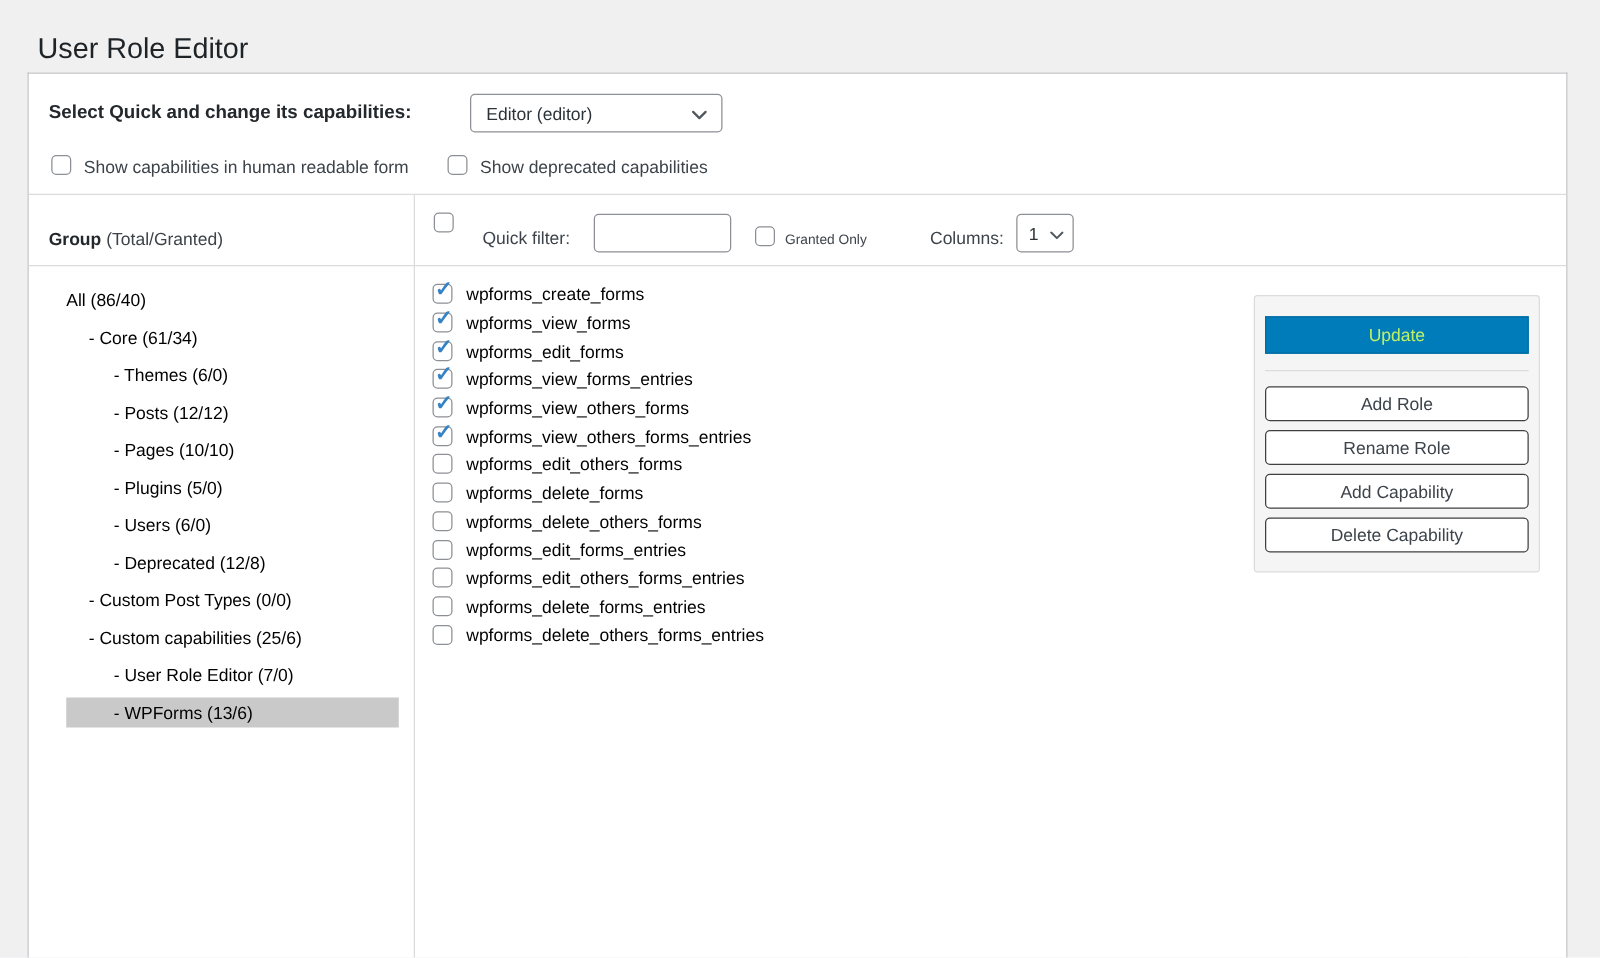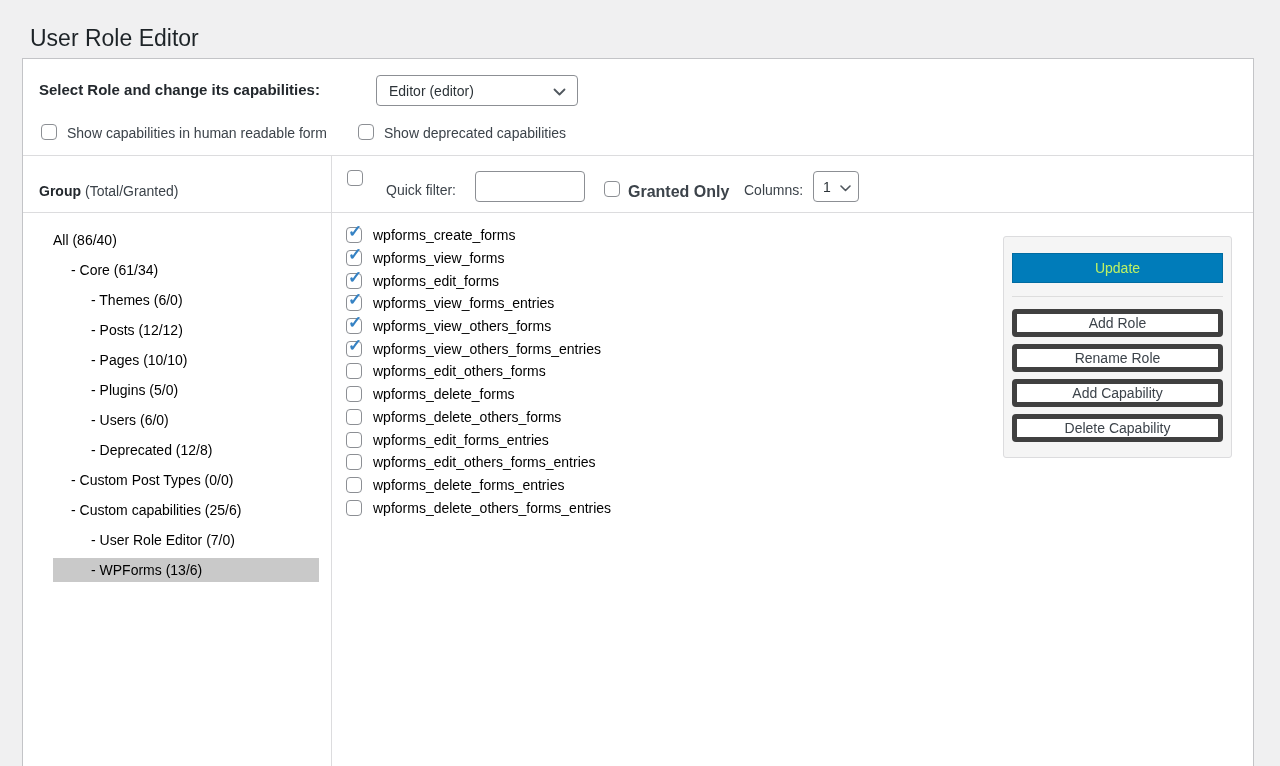--- a/index.html
+++ b/index.html
@@ -57,21 +57,21 @@
   .group-header { position: absolute; left: 16px; top: 124px; font-size: 14px; color: #3c434a; }
   .group-header b { color: #23282d; font-weight: 700; }
   .group-header .suffix { margin-left: 4px; text-align: right; }
 
   .quick-filter-label { position: absolute; left: 363px; top: 123px; font-size: 14px; }
   .quick-filter-input {
     position: absolute; left: 452px; top: 112px; width: 110px; height: 31px;
     border: 1px solid #8c8f94; border-radius: 4px; padding: 0 8px; font-size: 14px;
     font-family: "Liberation Sans", sans-serif; color: #2c3338; background: #fff;
   }
-  .granted-label { position: absolute; left: 605px; top: 125px; font-size: 16px; font-weight: bold; }
+  .granted-label { position: absolute; left: 605px; top: 125px; font-size: 11px; }
   .columns-label { position: absolute; left: 721px; top: 123px; font-size: 14px; }
   .columns-select { left: 790px; top: 112px; width: 46px; height: 31px; padding: 0 7px 0 9px; }
 
   
   .tree { position: absolute; left: 30px; top: 169px; width: 266px; }
   .tree-row {
     height: 24px; margin-bottom: 6px; display: flex; align-items: center;
     font-size: 14px; color: #000000; cursor: pointer; white-space: nowrap;
   }
   .tree-row.indent-1 { padding-left: 18px; }
@@ -90,34 +90,34 @@
     background: #f5f5f5; border: 1px solid #dcdcde; border-radius: 3px;
   }
   .update-button {
     display: block; width: calc(100% - 16px); height: 30px; margin: 16px 8px 0;
     background: #007cba; color: #bef264; border: 1px solid #006ba1; border-radius: 0;
     font-size: 14px; font-family: "Liberation Sans", sans-serif; cursor: pointer;
   }
   .side-separator { height: 1px; background: #ddd; margin: 13px 8px 12px; }
   .secondary-button {
     display: block; width: calc(100% - 16px); height: 28px; margin: 0 8px 7px;
-    background: #fff; color: #3c434a; border: 5px solid #404040; border-radius: 4px;
+    background: #fff; color: #3c434a; border: 1px solid #404040; border-radius: 4px;
     font-size: 14px; font-family: "Liberation Sans", sans-serif; cursor: pointer;
   }
 </style>
 </head>
 <body>
 
 <div class="stage">
 
   <h1 class="page-title">User Role Editor</h1>
 
   <div class="panel">
 
-    <span class="role-label">Select Role and change its capabilities:</span>
+    <span class="role-label">Select Quick and change its capabilities:</span>
     <div class="select-box role-select">
       <span>Editor (editor)</span>
       <span class="chevron-svg">
         <svg width="13" height="8" viewBox="0 0 13 8">
             <path d="M1.5 1.5l5 5 5-5" stroke="#50575e" stroke-width="1.8" fill="none" stroke-linecap="round" stroke-linejoin="round"></path>
           </svg>
       </span>
     </div>
 
     <span class="cb" style="left:18px; top:65px;"></span>

